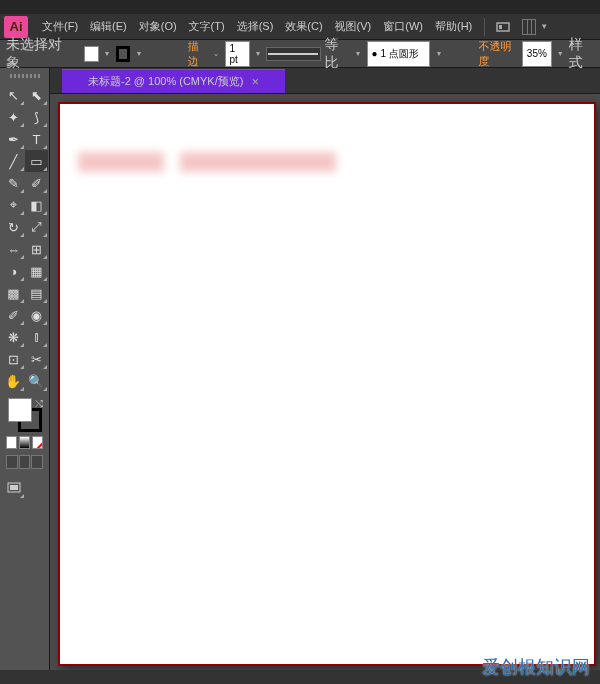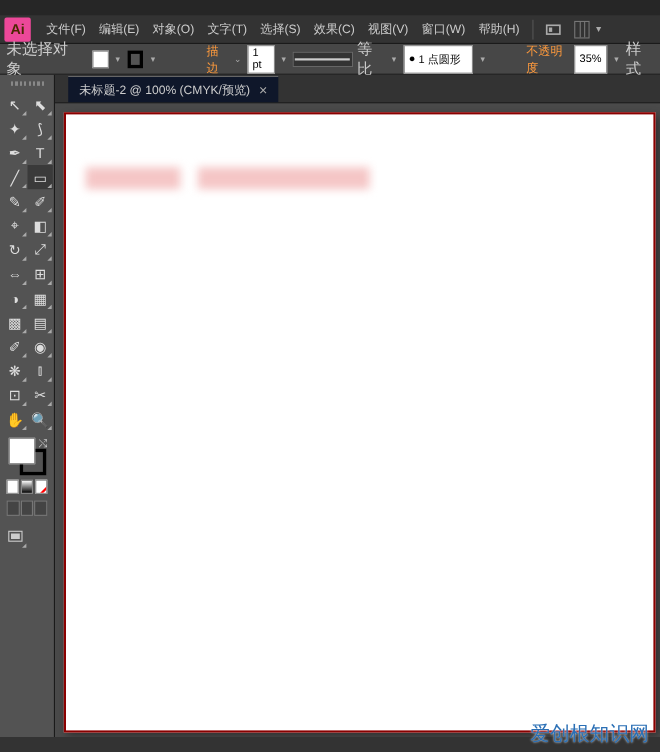--- a/index.html
+++ b/index.html
@@ -44,21 +44,21 @@
     .swap-arrow { position: absolute; top: 0; right: 4px; color: #ccc; font-size: 10px; }
     
     .color-row { display: flex; gap: 2px; padding: 2px 4px; }
     .mini-sw { width: 13px; height: 13px; border: 1px solid #888; }
     
     .draw-modes { display: flex; gap: 1px; padding: 4px; justify-content: center; }
     .draw-mode { width: 14px; height: 14px; border: 1px solid #777; background: #444; }
     
     .canvas-area { flex: 1; background: #333; display: flex; flex-direction: column; }
     .doc-tabs { height: 26px; background: #333; display: flex; align-items: center; padding-left: 12px; border-bottom: 1px solid #1a1a1a; }
-    .doc-tab { background: #0f172a; color: #ccc; font-size: 11px; padding: 4px 10px; display: flex; align-items: center; gap: 8px; border-top: 1px solid #666; }
+    .doc-tab { background: #6d28d9; color: #ccc; font-size: 11px; padding: 4px 26px; display: flex; align-items: center; gap: 8px; border-top: 1px solid #666; }
     .tab-close { color: #aaa; cursor: pointer; font-size: 13px; }
     .canvas-viewport { flex: 1; background: #4a4a4a; position: relative; overflow: hidden; padding: 8px 4px 4px 8px; }
     .artboard { background: #fff; width: 100%; height: 100%; border: 2px solid #8b0000; box-shadow: 3px 3px 8px rgba(0,0,0,0.4); position: relative; }
     .redacted { position: absolute; background: #f5c6c6; filter: blur(4px); }
     .red1 { top: 48px; left: 18px; width: 86px; height: 20px; }
     .red2 { top: 48px; left: 120px; width: 156px; height: 20px; }
     
     .watermark { position: absolute; bottom: 5px; right: 10px; color: #2a6fb5; font-size: 18px; font-weight: 500; text-shadow: 0 0 2px #fff; font-family: Liberation Serif, serif; }
     
     svg { width: 16px; height: 16px; }

